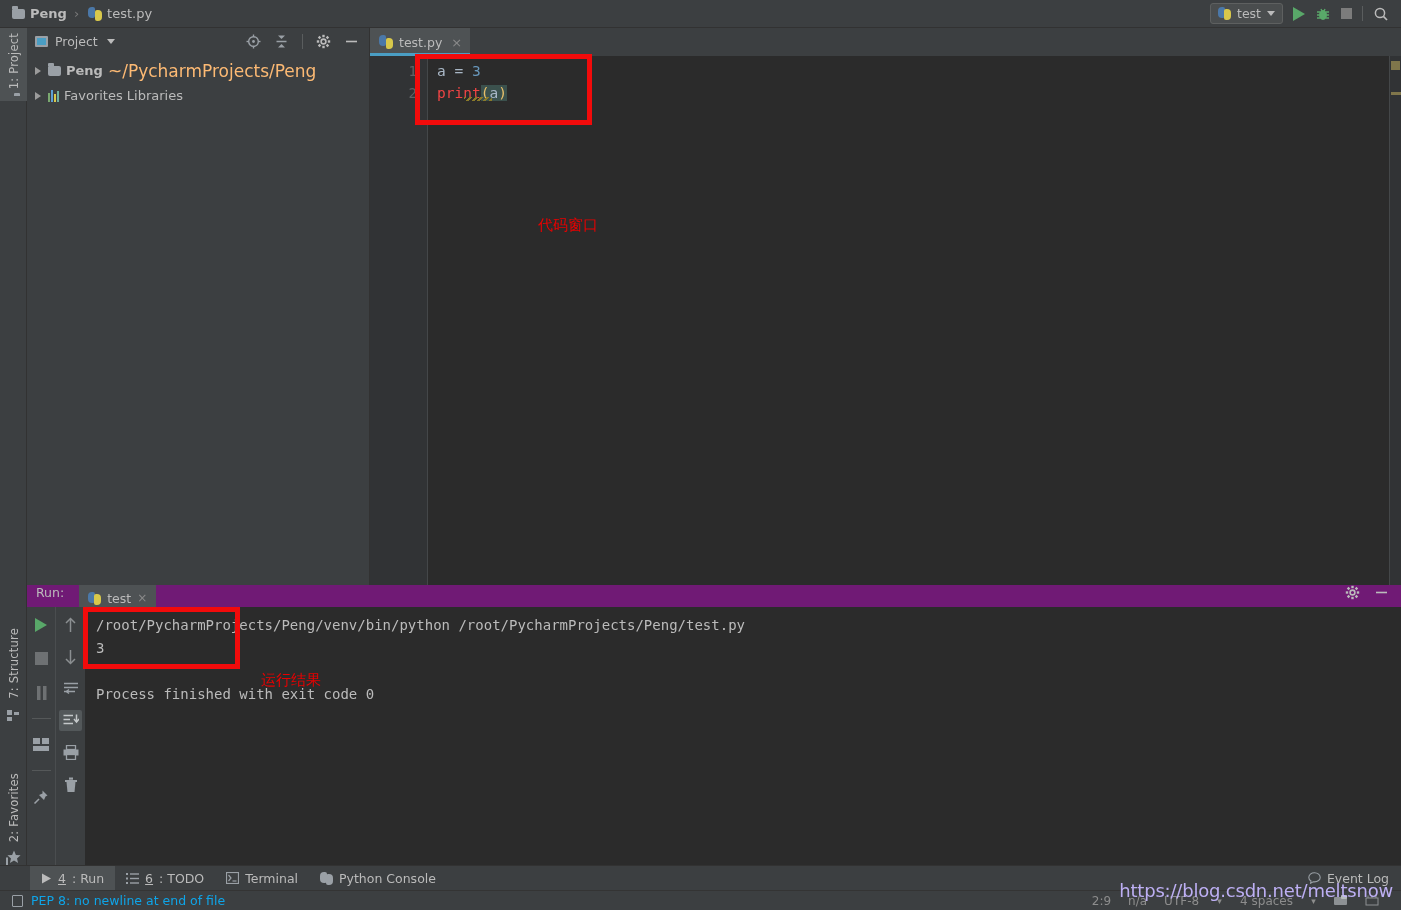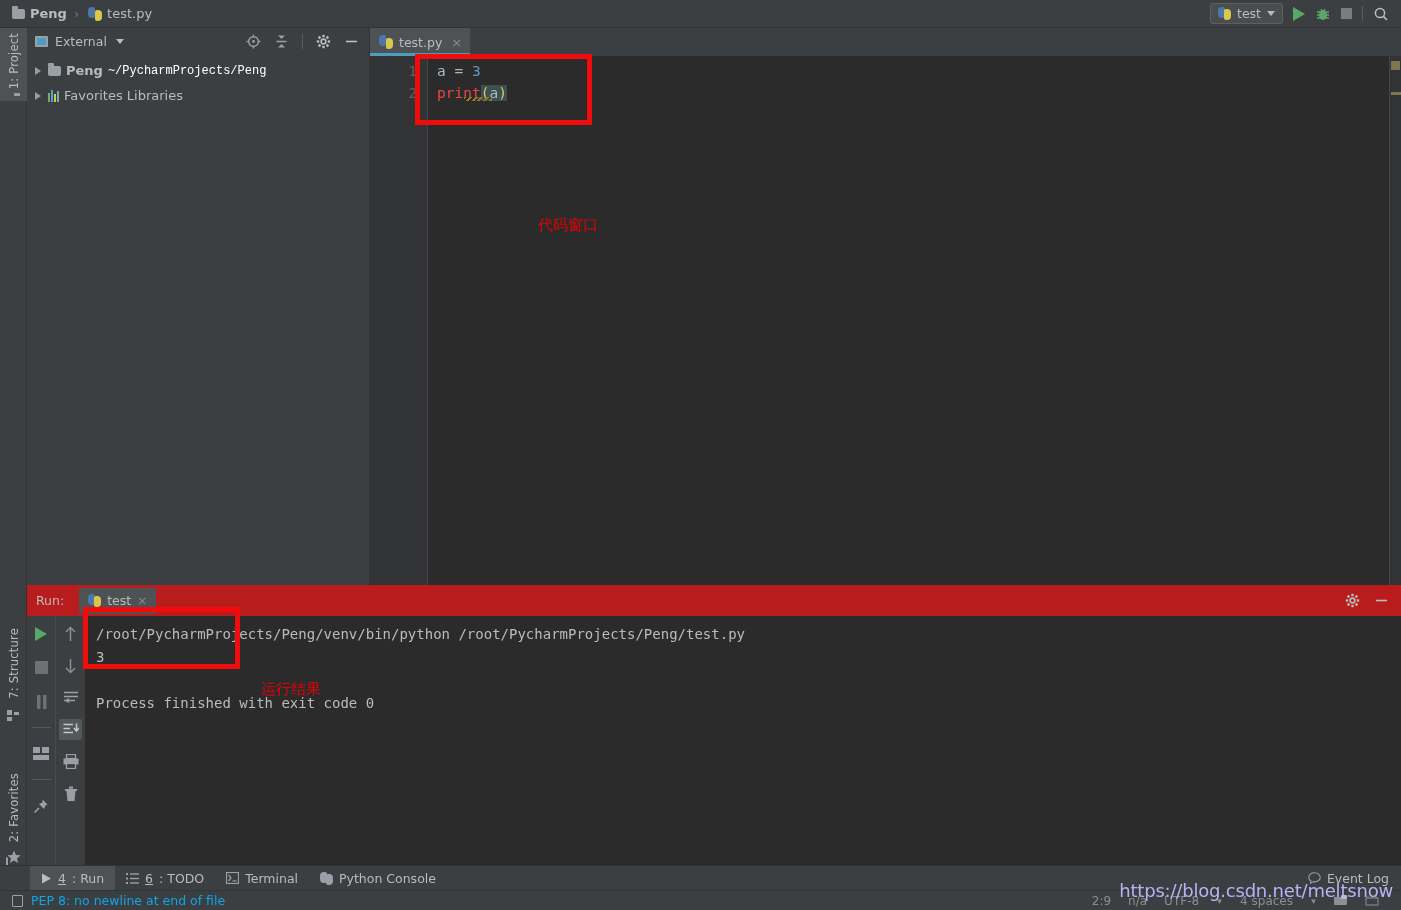--- a/index.html
+++ b/index.html
@@ -99,21 +99,21 @@
     display: flex; align-items: center; height: 25px; padding-left: 8px; gap: 5px;
     font-size: 13px; color: #bbbbbb;
   }
   .tarrow {
     width: 0; height: 0; border-top: 4.5px solid transparent;
     border-bottom: 4.5px solid transparent; border-left: 6px solid #9b9b9b;
     margin-right: 2px;
   }
   .tarrow.hidden { visibility: hidden; }
   .tnode .nm { font-weight: bold; }
-  .tnode .sub { color: #ffffff; font-weight: normal; font-size: 12px; font-family: Liberation Mono, monospace; }
+  .tnode .sub { color: #fdba74; font-weight: normal; font-size: 17px; }
   .lib-ico { display: flex; align-items: flex-end; gap: 1px; height: 12px; }
   .lib-ico i { width: 2px; display: block; }
   .scratch-ico { width: 14px; height: 13px; position: relative; }
 
   
   .editorwrap {
     position: absolute; left: 370px; top: 28px; width: 1031px; height: 557px;
     background: #2b2b2b;
   }
   .tabbar { height: 28px; background: #3c3f41; display: flex; align-items: flex-end; }
@@ -167,21 +167,21 @@
   .redbox {
     position: absolute; border: 5px solid #f20b0b; pointer-events: none;
   }
 
   
   .runpanel {
     position: absolute; left: 27px; top: 585px; width: 1374px; height: 298px;
     background: #3c3f41;
   }
   .run-header {
-    height: 31px; display: flex; align-items: center; background: #b91c1c;
+    height: 22px; display: flex; align-items: flex-start; background: #701a75;
     padding-left: 9px;
   }
   .run-lbl { color: #bbbbbb; font-size: 12.5px; margin-right: 15px; }
   .rtab {
     height: 26px; display: flex; align-items: center; gap: 6px; padding: 0 9px;
     background: #4e5254;
   }
   .rtab .lbl { color: #bbbbbb; font-size: 12.5px; }
   .rtab .xclose { color: #8a8a8a; font-size: 12px; }
   .run-hdr-right { margin-left: auto; display: flex; align-items: center; gap: 14px; padding-right: 12px; }
@@ -319,21 +319,21 @@
       </span>
     </div>
     <div style="position:absolute;left:6px;top:830px">
       <span class="doc-ico"></span>
     </div>
   </div>
 
   <div class="projpanel">
     <div class="proj-header">
       <span class="proj-win-ico"></span>
-      <span class="proj-title">External</span>
+      <span class="proj-title">Project</span>
       <span class="caret-down" style="margin-left:9px"></span>
       <div class="proj-tools">
         <span class="ico">
           <svg width="15" height="15" viewBox="0 0 15 15">
               <circle cx="7.5" cy="7.5" r="4.8" stroke="#9aa0a6" stroke-width="1.4" fill="none"></circle>
               <circle cx="7.5" cy="7.5" r="1.4" fill="#9aa0a6"></circle>
               <line x1="7.5" y1="0.5" x2="7.5" y2="3" stroke="#9aa0a6" stroke-width="1.4"></line>
               <line x1="7.5" y1="12" x2="7.5" y2="14.5" stroke="#9aa0a6" stroke-width="1.4"></line>
               <line x1="0.5" y1="7.5" x2="3" y2="7.5" stroke="#9aa0a6" stroke-width="1.4"></line>
               <line x1="12" y1="7.5" x2="14.5" y2="7.5" stroke="#9aa0a6" stroke-width="1.4"></line>

